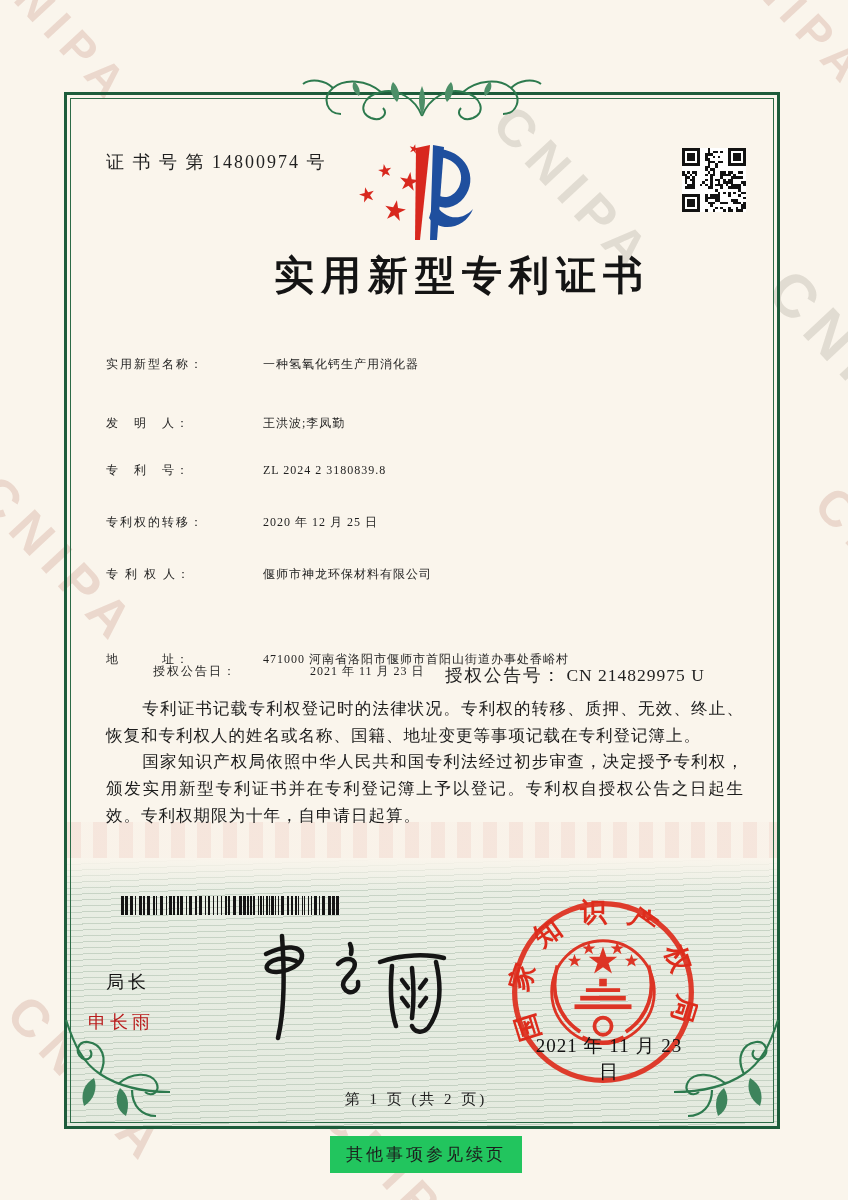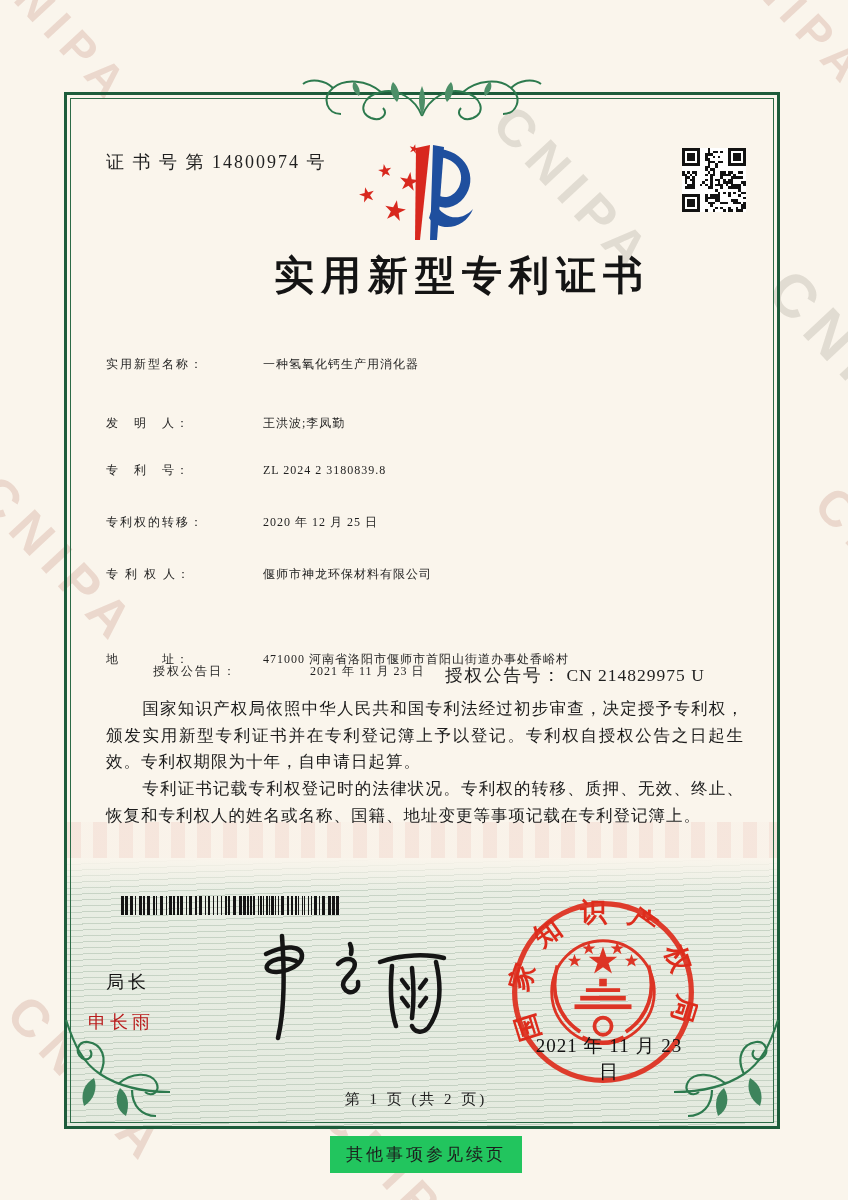--- a/index.html
+++ b/index.html
@@ -379,22 +379,22 @@
 <div class="abs field-row" style="top:663px;margin-left:47px;">
   <span class="flabel">授权公告日：</span>
   <span class="fvalue">2021 年 11 月 23 日</span>
 </div>
 <div class="abs grant-pair2">
   <span style="letter-spacing:2px;">授权公告号：</span>
   <span class="fvalue">CN 214829975 U</span>
 </div>
 
 <div class="abs body-text">
+  <p>专利证书记载专利权登记时的法律状况。专利权的转移、质押、无效、终止、恢复和专利权人的姓名或名称、国籍、地址变更等事项记载在专利登记簿上。</p>
   <p>国家知识产权局依照中华人民共和国专利法经过初步审查，决定授予专利权，颁发实用新型专利证书并在专利登记簿上予以登记。专利权自授权公告之日起生效。专利权期限为十年，自申请日起算。</p>
-  <p>专利证书记载专利权登记时的法律状况。专利权的转移、质押、无效、终止、恢复和专利权人的姓名或名称、国籍、地址变更等事项记载在专利登记簿上。</p>
 </div>
 
 <div class="abs barcode">
   <svg width="220" height="19" viewBox="0 0 218 19" shape-rendering="crispEdges">
     <g fill="#141414">
         <rect x="0" y="0" width="3" height="19"></rect>
         <rect x="4" y="0" width="3" height="19"></rect>
         <rect x="9" y="0" width="3" height="19"></rect>
         <rect x="14" y="0" width="1" height="19"></rect>
         <rect x="18" y="0" width="3" height="19"></rect>

